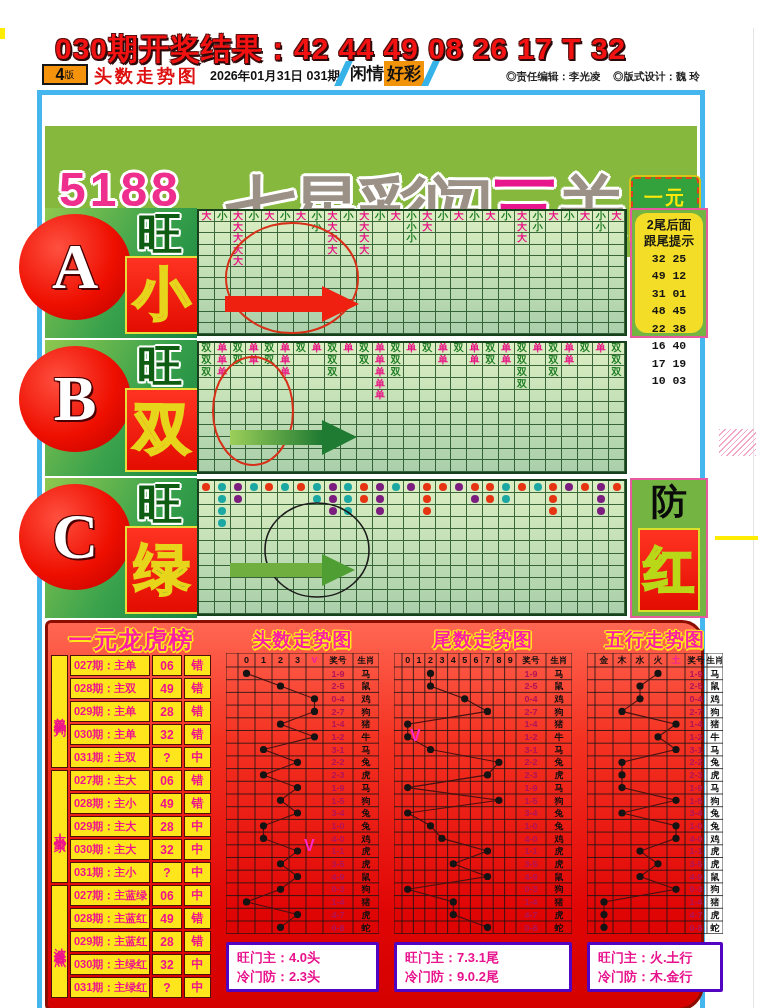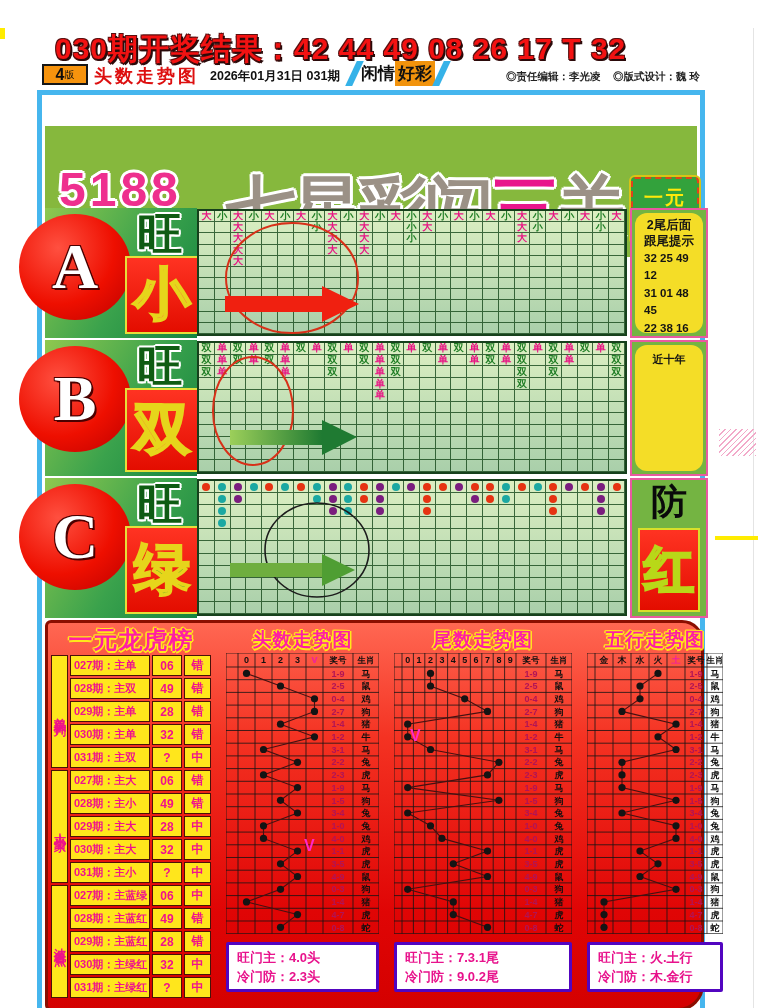--- a/index.html
+++ b/index.html
@@ -11,21 +11,21 @@
   .corner-yellow{left:0;top:0;width:5px;height:11px;background:#ffec00;}
   .result-line{left:55px;top:1px;font-size:30px;font-weight:bold;color:#f31212;letter-spacing:1px;
     text-shadow:2px 2px 0 #2a0a0a,-1px -1px 0 #5a1010,1px -1px 0 #5a1010,-1px 1px 0 #5a1010,0 2px 0 #3a0c0c;}
   .edition-box{left:42px;top:36px;width:46px;height:21px;background:#f6930d;border:2px solid #161616;
     display:flex;align-items:center;justify-content:center;box-sizing:border-box;}
   .edition-box b{font-size:16px;color:#0d0d0d;}
   .edition-box i{font-style:normal;font-size:10px;color:#0d0d0d;}
   .paper-name{left:94px;top:36px;font-family:"Liberation Serif",serif;font-size:18px;font-weight:bold;
     color:#dd0f0f;letter-spacing:3px;}
   .date-issue{left:210px;top:40px;font-size:12.5px;font-weight:bold;color:#101010;}
-  .column-deco{left:348px;top:33px;height:25px;display:flex;align-items:center;}
+  .column-deco{left:337px;top:33px;height:25px;display:flex;align-items:center;}
   .slash{display:inline-block;width:7px;height:25px;background:#35b2e8;transform:skewX(-25deg);margin:0 3px;}
   .col-p1{font-family:"Liberation Serif",serif;font-size:17px;font-weight:bold;color:#111;}
   .col-p2{font-family:"Liberation Serif",serif;font-size:17px;font-weight:bold;color:#111;
     background:#f2930c;padding:1px 3px;}
   .credit{top:42px;font-size:10.5px;font-weight:bold;color:#222;}
 
   
   .right-rule{left:753px;top:0;width:1px;height:1008px;background:#e4e4e4;}
   .hatch{left:719px;top:401px;width:37px;height:27px;
     background:repeating-linear-gradient(135deg,#f2a9c9 0 1px,transparent 1px 4px);}
@@ -70,22 +70,22 @@
     grid-template-columns:repeat(27,1fr);grid-template-rows:repeat(11,1fr);
     background:linear-gradient(180deg,#dcefc2,#a9cfaa);border:2px solid #16411c;box-sizing:border-box;}
   .gc{border-right:1px solid rgba(20,70,25,.8);border-bottom:1px solid rgba(20,70,25,.8);
     display:flex;align-items:center;justify-content:center;font-weight:bold;font-size:10px;overflow:hidden;}
   .mag{color:#e81383}.grn{color:#1e7d24}
   .dot{width:8px;height:8px;border-radius:50%;}
   .anno{position:absolute;left:152px;top:0;width:430px;height:100%;pointer-events:none;overflow:visible;}
   .rbox{position:absolute;left:585px;top:0;width:78px;height:100%;background:#74b442;border:2px solid #e85aa0;box-sizing:border-box;padding:3px;}
   .ybox{background:#f4dd27;border-radius:12px;width:100%;height:100%;box-sizing:border-box;padding:4px 9px;}
   .tips-title{font-size:12.5px;font-weight:bold;color:#141414;text-align:center;line-height:16px;}
-  .tips-num{font-family:Liberation Sans, sans-serif;font-size:11.5px;font-weight:bold;color:#141414;
-    line-height:17px;margin-top:1px;}
+  .tips-num{font-family:Liberation Mono, monospace;font-size:11.5px;font-weight:bold;color:#141414;
+    text-align:center;line-height:17px;margin-top:1px;}
   .years-label{font-size:11px;font-weight:bold;color:#141414;text-align:center;padding-top:3px;}
   .fang{position:absolute;left:0;top:0;width:100%;text-align:center;font-size:36px;font-weight:bold;color:#0a0a0a;line-height:44px;}
   .fangbox{position:absolute;left:6px;right:6px;top:48px;bottom:4px;background:linear-gradient(180deg,#ff3322,#e30d00);
     border:2px solid #d8e02a;display:flex;align-items:center;justify-content:center;}
 
   
   .bottom-panel{position:absolute;left:3px;top:525px;width:659px;height:391px;box-sizing:border-box;
     background:linear-gradient(180deg,#ff6752 0%,#f43222 30%,#e00505 75%,#d40000 100%);
     border:3px solid #8b0e00;border-radius:6px 22px 26px 6px;
     padding:4px 3px;display:flex;gap:15px;}
@@ -784,25 +784,20 @@
       <defs>
         <linearGradient id="ga" x1="0" y1="0" x2="1" y2="0">
           <stop offset="0" stop-color="#9ccf5a"></stop>
             <stop offset="1" stop-color="#1f7a32"></stop>
         </linearGradient>
       </defs>
       <ellipse cx="56" cy="71" rx="40" ry="54" fill="none" stroke="#d83018" stroke-width="2"></ellipse>
       <rect x="33" y="90" width="92" height="15" fill="url(#ga)"></rect>
       <polygon points="125,80 160,97 125,115" fill="#1f7a32"></polygon>
     </svg>
-    <div class="rbox">
-      <div class="ybox">
-        <div class="years-label">近十年</div>
-      </div>
-    </div>
   </div>
 
   <div class="section" style="top:383px;height:140px;">
     <div class="slabel">
       <div class="oval">
           <span>C</span>
         </div>
       <div class="wang">旺</div>
       <div class="pickbox">
           <span class="pick pick-green">绿</span>

